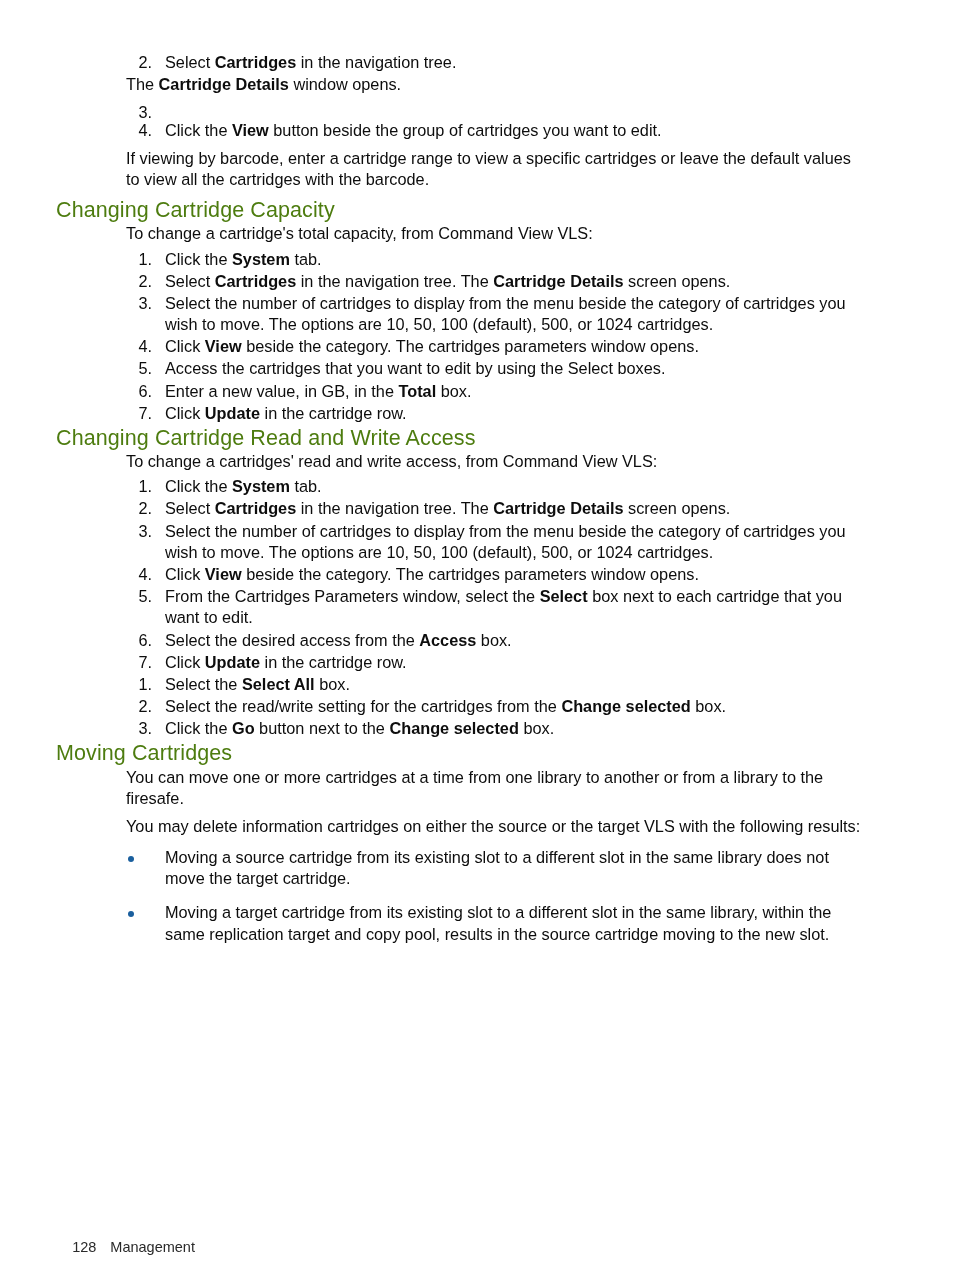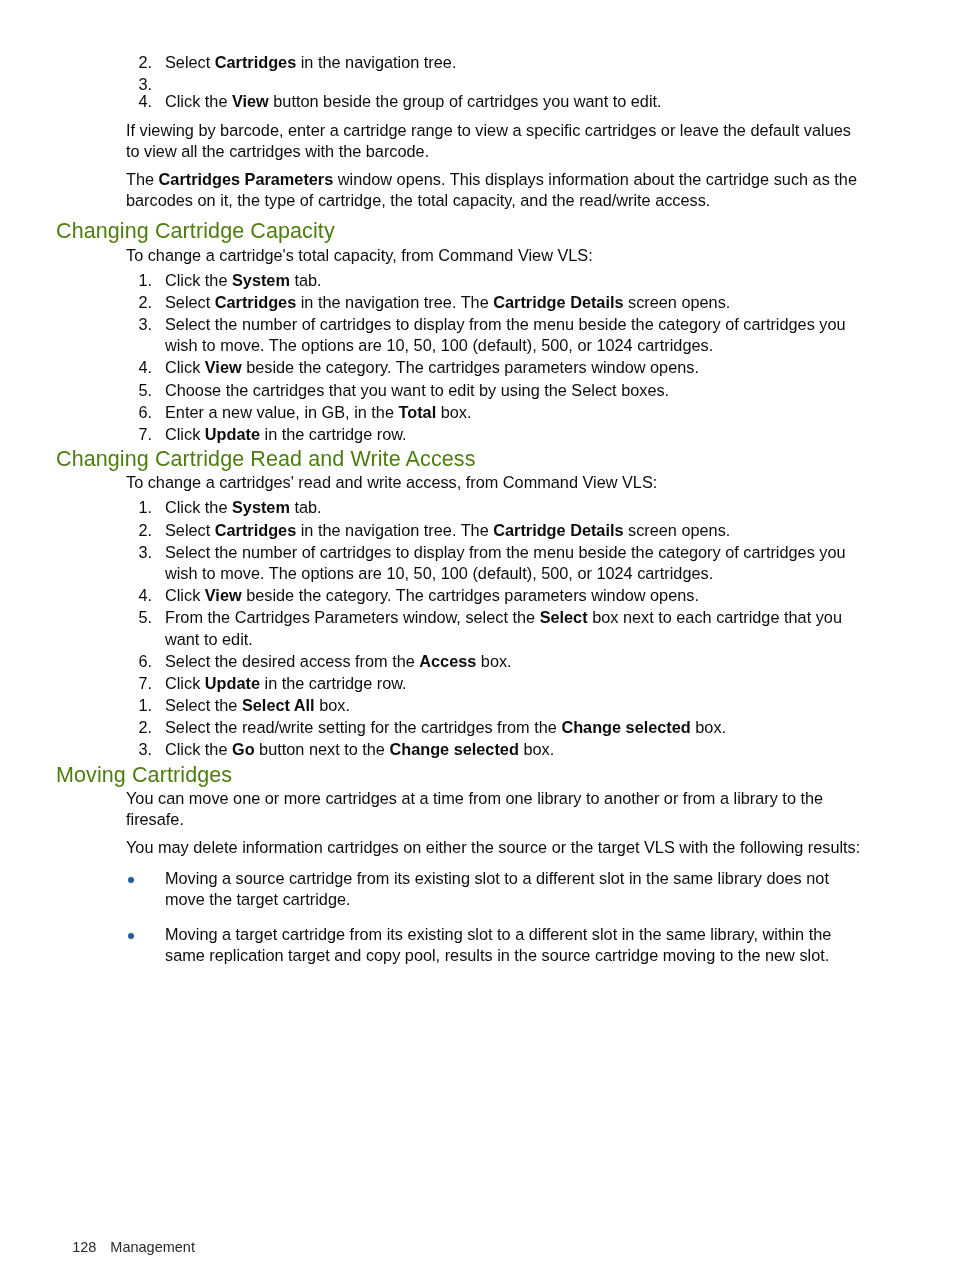--- a/index.html
+++ b/index.html
@@ -119,44 +119,44 @@
 <div class="page">
   <div class="content">
 
     <ol class="steps">
       <li>
         <span class="num">2.</span>
         <span><span>Select </span><b>Cartridges</b><span> in the navigation tree.</span></span>
       </li>
     </ol>
 
+    <p class="body-text"><span>The </span><b>Cartridge Details</b><span> window opens.</span></p>
 
     <ol class="steps">
       <li>
         <span class="num">3.</span>
       </li>
       <li>
         <span class="num">4.</span>
         <span><span>Click the </span><b>View</b><span> button beside the group of cartridges you want to edit.</span></span>
       </li>
     </ol>
 
     <p class="body-text" style="margin-top:7px"><span>If viewing by barcode, enter a cartridge range to view a specific cartridges or leave the default values to view all the cartridges with the barcode.</span></p>
-    <p class="body-text"><span>The </span><b>Cartridges Parameters</b><span> window opens. This displays information about the cartridge such as the barcodes on it, the type of cartridge, the total capacity, and the read/write access.</span></p>
 
     <h2 class="section-heading sec-gap-before sec-gap-after">Changing Cartridge Capacity</h2>
 
     <p class="body-text tight"><span>To change a cartridge's total capacity, from Command View VLS:</span></p>
 
     <ol class="steps">
       <li><span class="num">1.</span><span><span>Click the </span><b>System</b><span> tab.</span></span></li>
       <li><span class="num">2.</span><span><span>Select </span><b>Cartridges</b><span> in the navigation tree. The </span><b>Cartridge Details</b><span> screen opens.</span></span></li>
       <li><span class="num">3.</span><span><span>Select the number of cartridges to display from the menu beside the category of cartridges you wish to move. The options are 10, 50, 100 (default), 500, or 1024 cartridges.</span></span></li>
       <li><span class="num">4.</span><span><span>Click </span><b>View</b><span> beside the category. The cartridges parameters window opens.</span></span></li>
-      <li><span class="num">5.</span><span><span>Choose the cartridges that you want to edit by using the Select boxes.</span></span></li>
+      <li><span class="num">5.</span><span><span>Access the cartridges that you want to edit by using the Select boxes.</span></span></li>
       <li><span class="num">6.</span><span><span>Enter a new value, in GB, in the </span><b>Total</b><span> box.</span></span></li>
       <li><span class="num">7.</span><span><span>Click </span><b>Update</b><span> in the cartridge row.</span></span></li>
     </ol>
 
     <h2 class="section-heading sec-gap-before sec-gap-after">Changing Cartridge Read and Write Access</h2>
 
     <p class="body-text tight"><span>To change a cartridges' read and write access, from Command View VLS:</span></p>
 
     <ol class="steps">
       <li><span class="num">1.</span><span><span>Click the </span><b>System</b><span> tab.</span></span></li>

